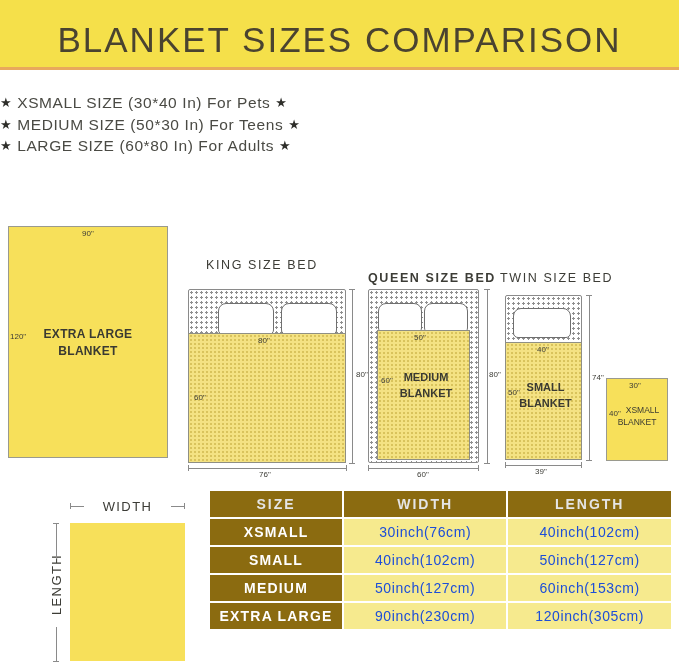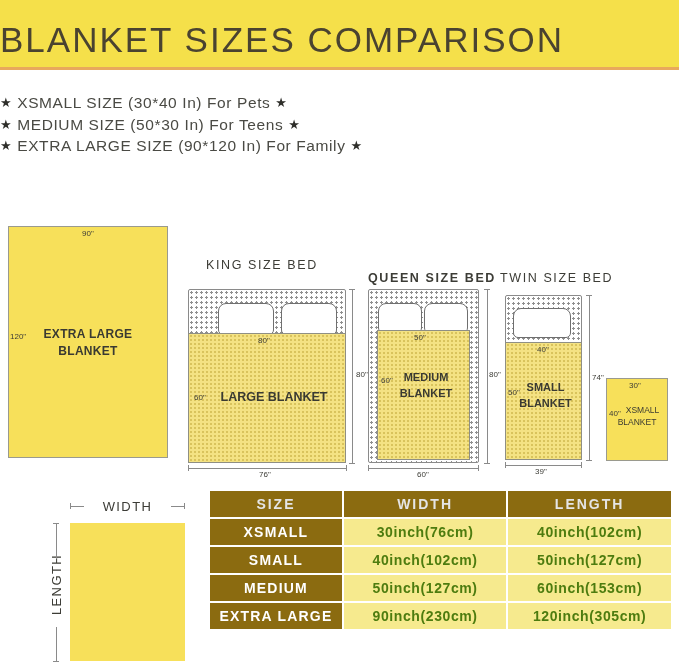--- a/index.html
+++ b/index.html
@@ -15,20 +15,21 @@
 
   
   .header-band{
     position:absolute;left:0;top:0;width:679px;height:70px;
     background:#f5e04a;
     border-bottom:3px solid #e8a95c;
     box-sizing:border-box;
   }
   .header-title{
     position:absolute;left:0;top:20px;width:679px;
+    text-align:center;
     font-size:35px;
     letter-spacing:2.0px;
     color:#4a4330;
     font-weight:400;
     white-space:nowrap;
   }
 
   
   .bullets{
     position:absolute;left:0;top:92px;width:679px;
@@ -155,22 +156,22 @@
     letter-spacing:2px;
   }
   td.size-cell{
     background:#8b6b10;
     color:#ffffff;
     font-weight:bold;
     letter-spacing:1.2px;
   }
   td.val-cell{
     background:#f6ea8e;
-    color:#4d7c0f;
-    font-weight:bold;
+    color:#1d4ed8;
+    font-weight:normal;
     letter-spacing:0.6px;
   }
   col.c-size{width:135px;}
   col.c-val{width:165px;}
 </style>
 </head>
 <body>
 
 <div id="root">
 
@@ -183,41 +184,40 @@
       <span>XSMALL SIZE (30*40 In) For Pets</span>
       <span class="star">★</span>
     </div>
     <div class="bullet-line">
       <span class="star">★</span>
       <span>MEDIUM SIZE (50*30 In) For Teens</span>
       <span class="star">★</span>
     </div>
     <div class="bullet-line">
       <span class="star">★</span>
-      <span>EXTRA LARGE SIZE (90*120 In) For Family</span>
+      <span>LARGE SIZE (60*80 In) For Adults</span>
       <span class="star">★</span>
     </div>
   </div>
 
   <div class="diagram">
 
     <div class="blanket-flat" style="left:8px;top:11px;width:160px;height:232px;"></div>
     <div class="dim-label" style="left:82px;top:14px;">90"</div>
     <div class="dim-label" style="left:10px;top:117px;">120"</div>
     <div class="blanket-text xl" style="left:8px;top:112px;width:160px;">EXTRA LARGE</div>
     <div class="blanket-text xl" style="left:8px;top:129px;width:160px;">BLANKET</div>
 
     <div class="bed-title" style="left:206px;top:43px;text-align:center;">KING SIZE BED</div>
     <div class="bed-body" style="left:188px;top:74px;width:158px;height:174px;"></div>
     <div class="pillow" style="left:218px;top:88px;width:56px;height:32px;"></div>
     <div class="pillow" style="left:281px;top:88px;width:56px;height:32px;"></div>
     <div class="blanket-dot" style="left:188px;top:118px;width:158px;height:130px;"></div>
     <div class="dim-label" style="left:258px;top:121px;">80"</div>
     <div class="dim-label" style="left:194px;top:178px;">60"</div>
-    <div class="blanket-text" style="left:204px;top:175px;width:140px;">LARGE BLANKET</div>
 
     <div class="mline v" style="left:352px;top:74px;height:174px;"></div>
     <div class="tick h" style="left:349px;top:74px;"></div>
     <div class="tick h" style="left:349px;top:248px;"></div>
     <div class="dim-label" style="left:356px;top:155px;">80"</div>
 
     <div class="mline h" style="left:188px;top:253px;width:158px;"></div>
     <div class="tick v" style="left:188px;top:250px;"></div>
     <div class="tick v" style="left:346px;top:250px;"></div>
     <div class="dim-label" style="left:259px;top:255px;">76"</div>

